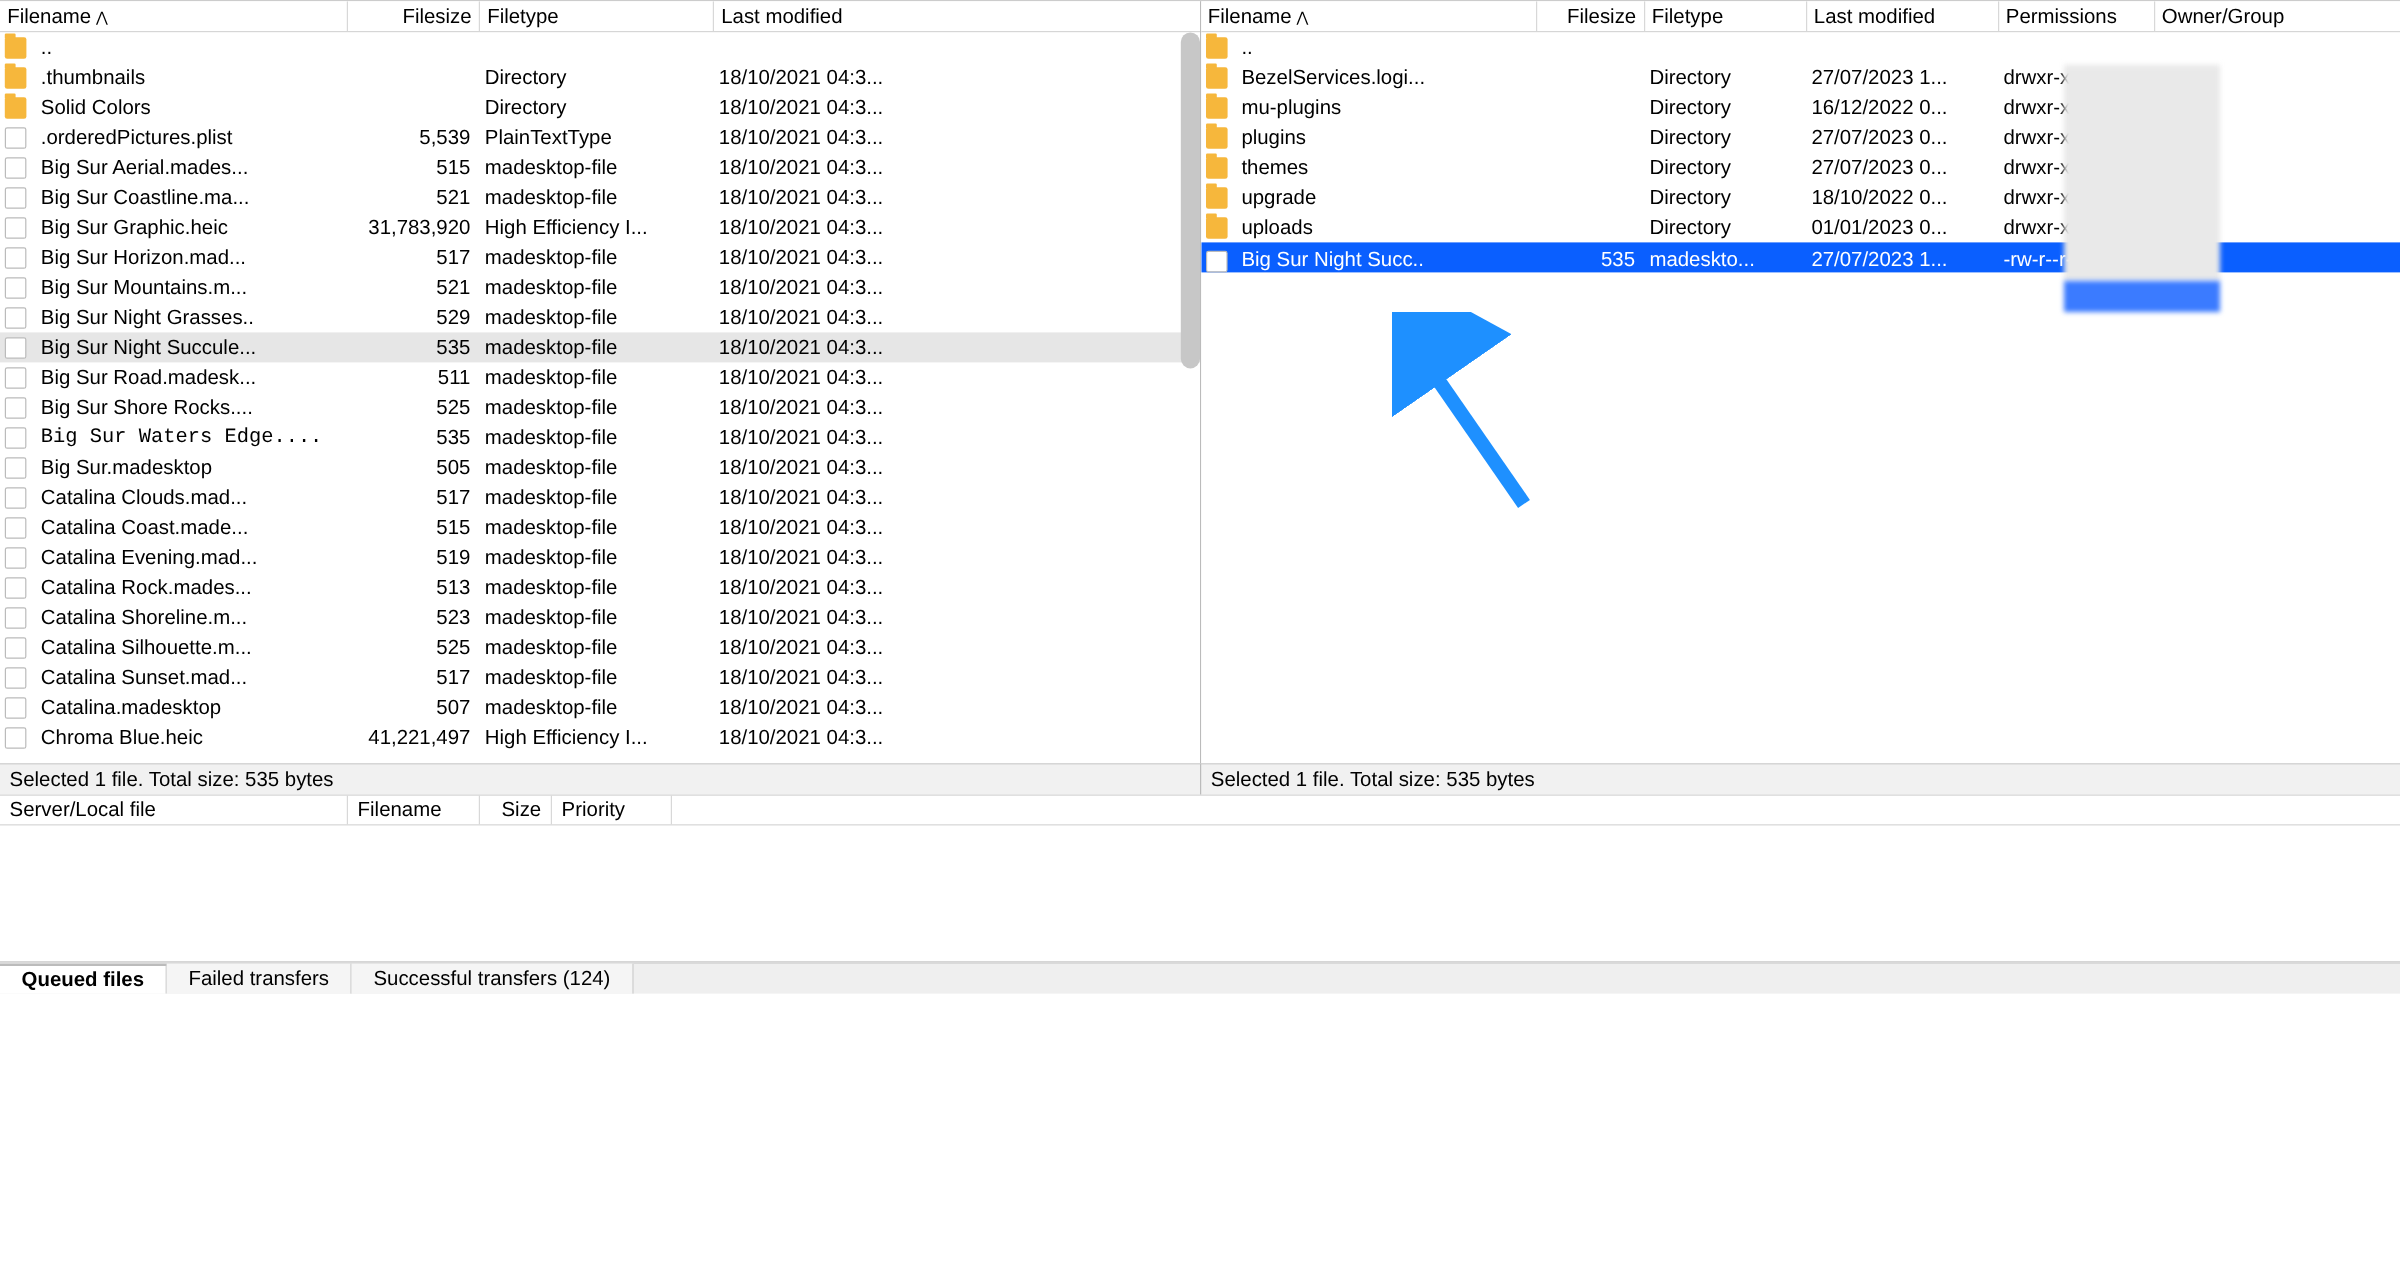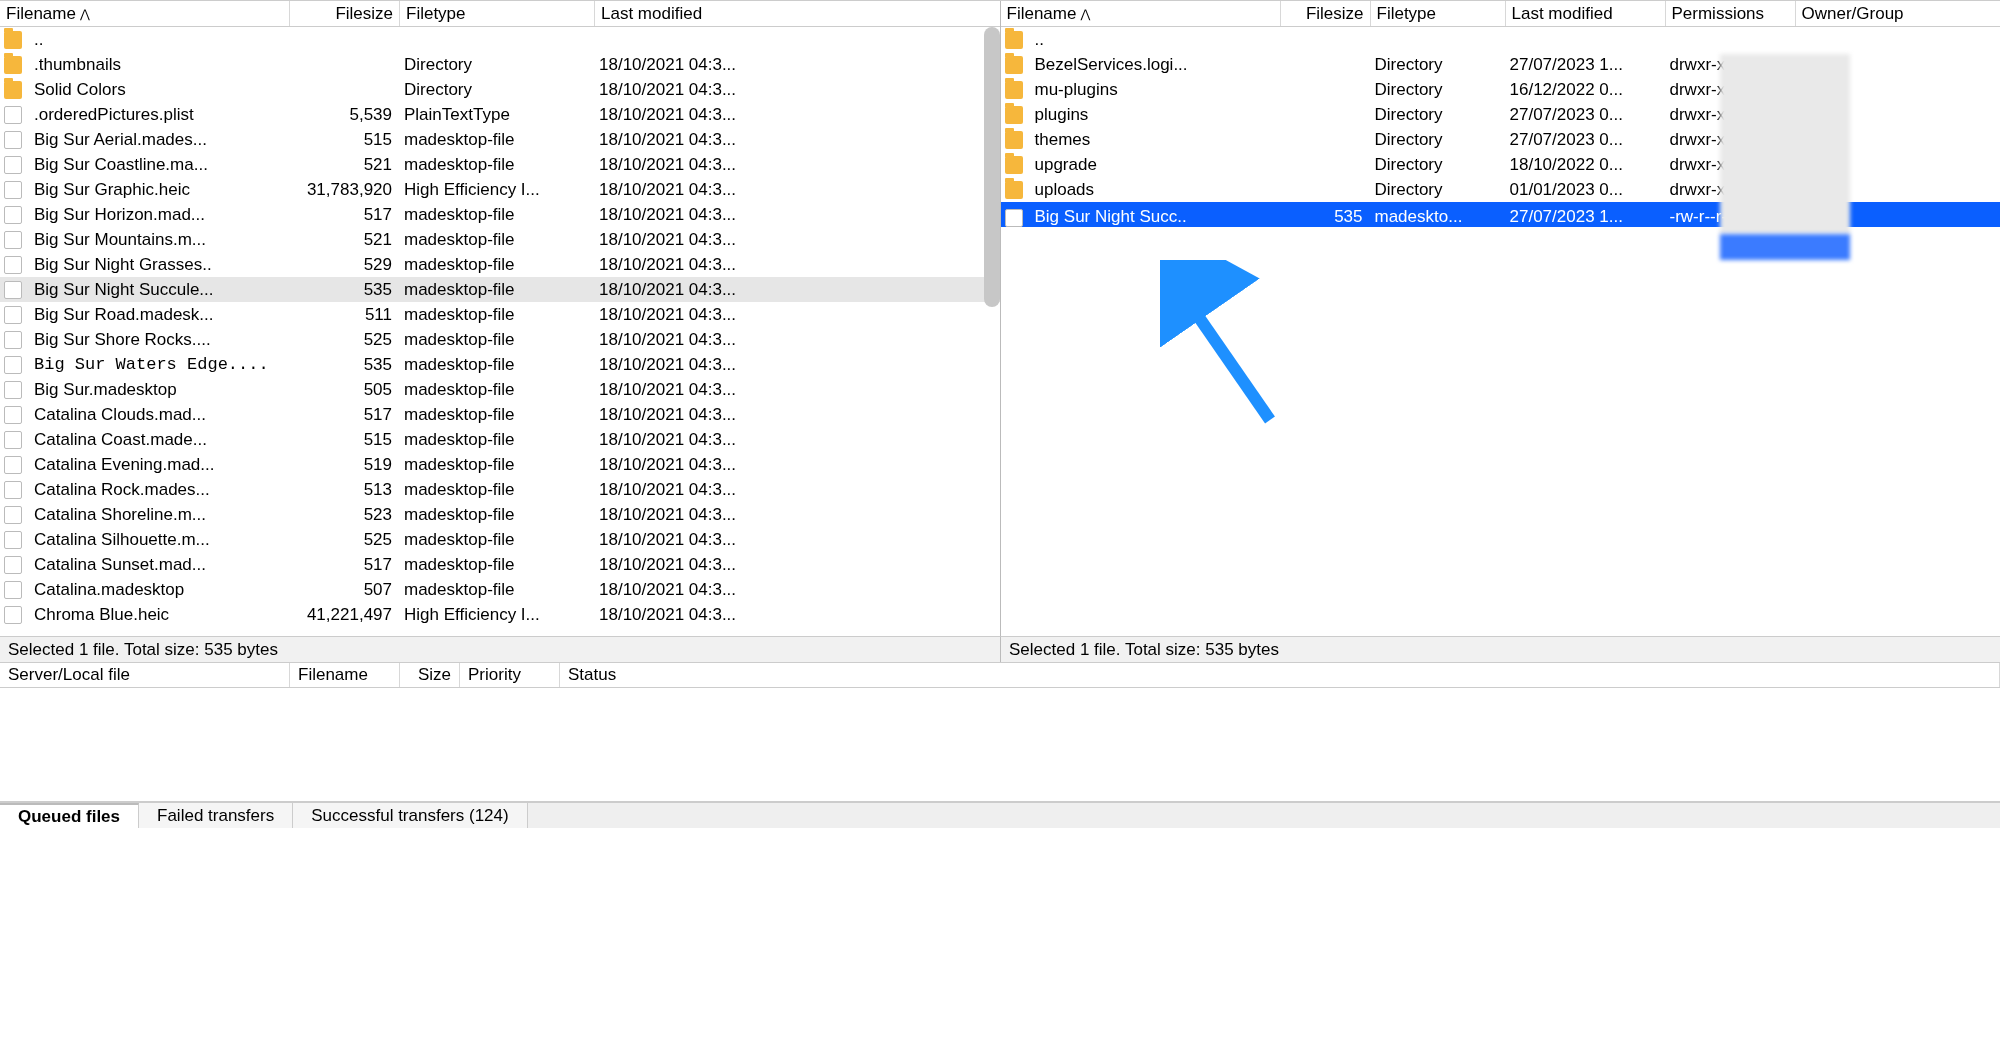--- a/index.html
+++ b/index.html
@@ -444,23 +444,20 @@
     </div>
   <div class="qcol" style="width:110px">
       <span>Filename</span>
     </div>
   <div class="qcol" style="width:60px;justify-content:flex-end">
       <span>Size</span>
     </div>
   <div class="qcol" style="width:100px">
       <span>Priority</span>
     </div>
-  <div class="qcol" style="flex:1">
-      <span>Status</span>
-    </div>
 </div>
 <div class="queue-body"></div>
 
 <div class="tabs">
   <div class="tab active">
       <span>Queued files</span>
     </div>
   <div class="tab">
       <span>Failed transfers</span>
     </div>

